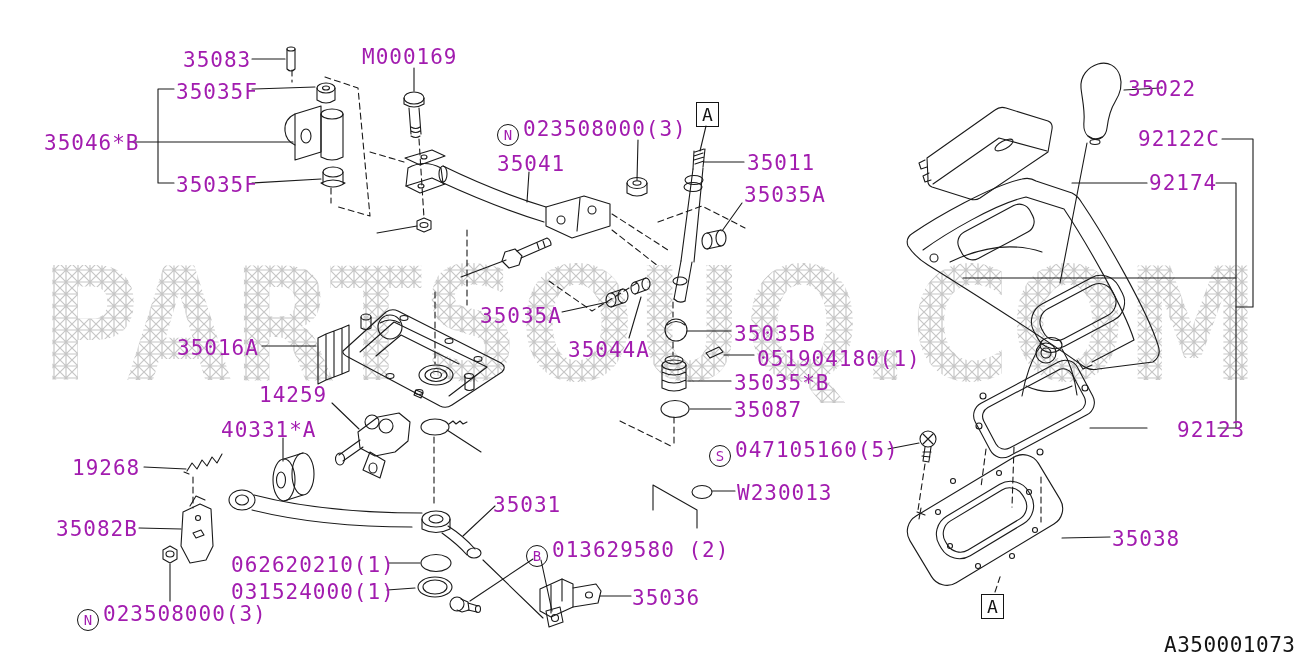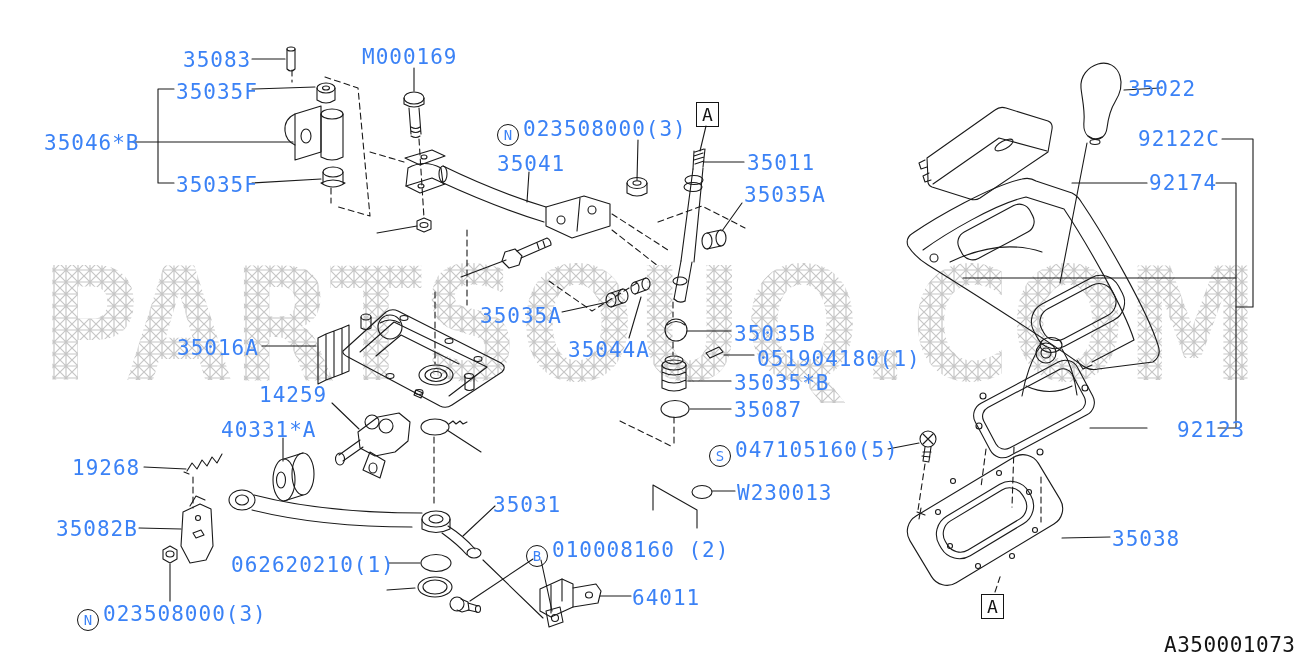--- a/index.html
+++ b/index.html
@@ -1,19 +1,19 @@
 <!DOCTYPE html>
 <html><head>
 <meta charset="utf-8">
 <style>
   html,body{margin:0;padding:0;background:#fff;}
   .stage{position:relative;width:1306px;height:653px;background:#fff;overflow:hidden;
          font-family:"DejaVu Sans Mono","Liberation Mono",monospace;}
   .stage svg{position:absolute;left:0;top:0;}
-  .lbl{position:absolute;font-size:21px;letter-spacing:1px;color:#3b82f6;white-space:nowrap;line-height:1.1;}
+  .lbl{position:absolute;font-size:21px;letter-spacing:1px;color:#a21caf;white-space:nowrap;line-height:1.1;}
   .badge{display:inline-block;width:20px;height:20px;border:1.6px solid #141414;border-radius:50%;
          text-align:center;font-size:14px;line-height:20px;letter-spacing:0;margin-right:4px;vertical-align:-4px;}
   .refbox{position:absolute;width:21px;height:23px;border:1.7px solid #141414;display:flex;
           align-items:center;justify-content:center;font-size:18px;color:#141414;}
   .diagid{position:absolute;font-size:21px;letter-spacing:0.5px;color:#141414;}
 </style>
 </head>
 <body>
 
 <div class="stage">
@@ -394,24 +394,25 @@
   <div class="lbl" style="left:259px;top:384px">14259</div>
   <div class="lbl" style="left:221px;top:419px">40331*A</div>
   <div class="lbl" style="left:72px;top:457px">19268</div>
   <div class="lbl" style="left:709px;top:439px">
     <span class="badge">S</span><span>047105160(5)</span>
   </div>
   <div class="lbl" style="left:737px;top:482px">W230013</div>
   <div class="lbl" style="left:56px;top:518px">35082B</div>
   <div class="lbl" style="left:493px;top:494px">35031</div>
   <div class="lbl" style="left:526px;top:539px">
-    <span class="badge">B</span><span>010008160 (2)</span>
+    <span class="badge">B</span><span>013629580 (2)</span>
   </div>
   <div class="lbl" style="left:231px;top:554px">062620210(1)</div>
-  <div class="lbl" style="left:632px;top:587px">64011</div>
+  <div class="lbl" style="left:231px;top:581px">031524000(1)</div>
+  <div class="lbl" style="left:632px;top:587px">35036</div>
   <div class="lbl" style="left:77px;top:603px">
     <span class="badge">N</span><span>023508000(3)</span>
   </div>
   <div class="lbl" style="left:1128px;top:78px">35022</div>
   <div class="lbl" style="left:1138px;top:128px">92122C</div>
   <div class="lbl" style="left:1149px;top:172px">92174</div>
   <div class="lbl" style="left:1177px;top:419px">92123</div>
   <div class="lbl" style="left:1112px;top:528px">35038</div>
 
   <div class="refbox" style="left:696px;top:102px">A</div>

